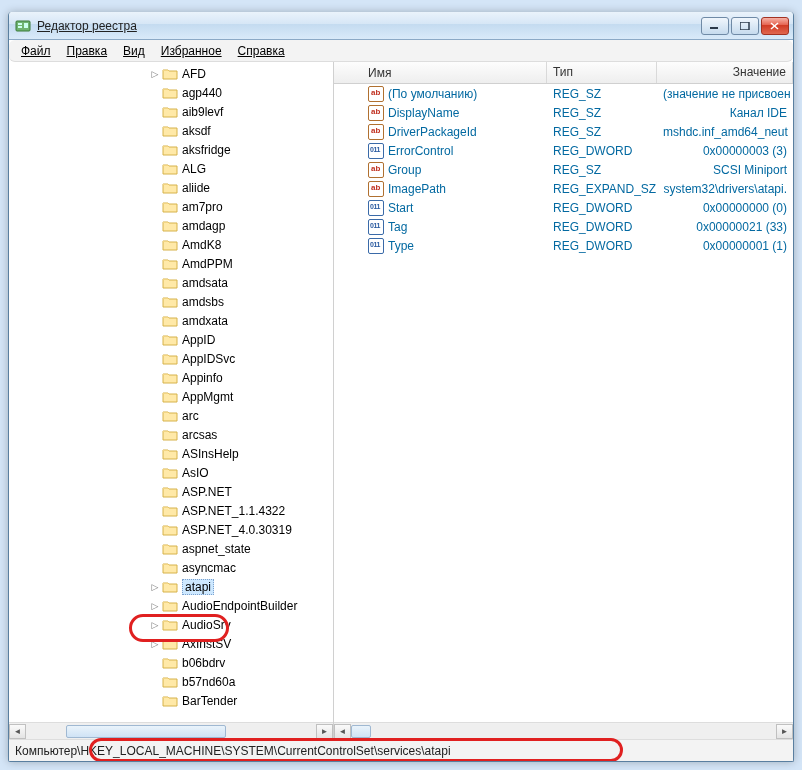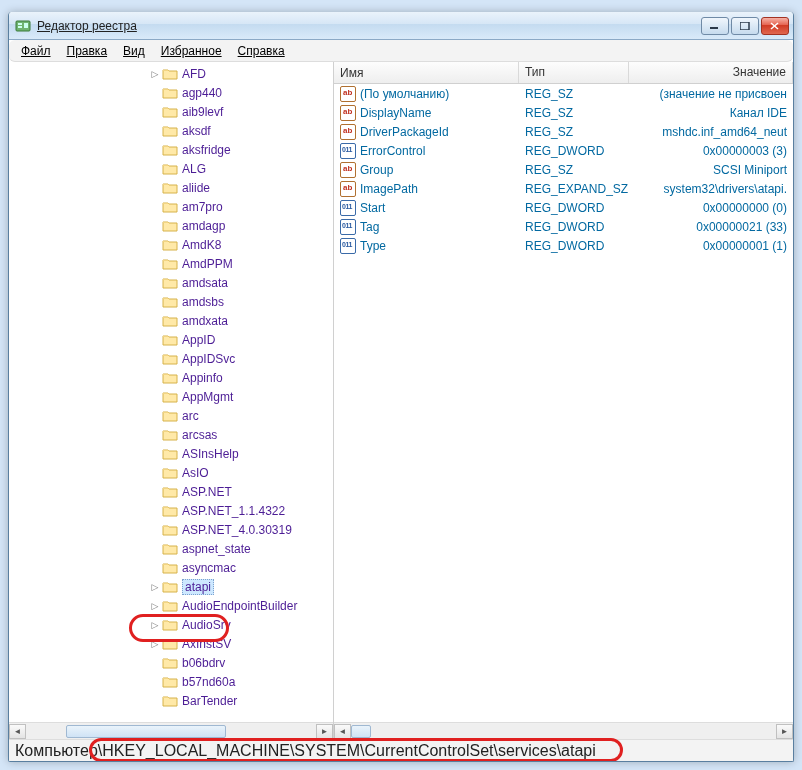--- a/index.html
+++ b/index.html
@@ -91,21 +91,21 @@
     display: inline-flex; align-items: center; justify-content: center;
     color: #7a7a7a; font-size: 9px;
     margin-right: 1px;
     flex-shrink: 0;
   }
   .folder-icon {
     width: 16px; height: 14px;
     margin-right: 4px;
     flex-shrink: 0;
   }
-  .tree-label { color: #4c1d95; }
+  .tree-label { color: #000000; }
   .tree-row.selected .tree-label {
     background: #cde8ff;
     border: 1px dotted #7da2ce;
     padding: 0 2px;
   }
   .highlight-oval {
     position: absolute;
     border: 3px solid #e02020;
     border-radius: 14px;
     pointer-events: none;
@@ -181,32 +181,32 @@
   .h-scroll .thumb.tree-thumb { position: absolute; left: 40px; width: 160px; height: 13px; top:1px;
     background: linear-gradient(#eaf3fb,#cfe3f5); border: 1px solid #9fb8d2; border-radius: 2px; }
   .h-scroll .thumb.list-thumb { position: absolute; left: 0; width: 20px; height: 13px; top:1px;
     background: linear-gradient(#eaf3fb,#cfe3f5); border: 1px solid #9fb8d2; border-radius: 2px; }
   .statusbar {
     height: 22px;
     background: #f3f3f3;
     border-top: 1px solid #ddd;
     display: flex; align-items: center;
     padding: 0 6px;
-    font-size: 16px;
+    font-size: 12px;
     color: #222;
     position: relative;
   }
   .status-highlight {
     position: absolute;
     border: 3px solid #e02020;
     border-radius: 12px;
     left: 80px; right: 170px; top: -2px; height: 24px;
     pointer-events: none;
   }
-  .c-name { width: 185px; display: flex; align-items: center; }
+  .c-name { width: 185px; display: flex; align-items: center; margin-left: 28px; }
   .c-type { width: 110px; }
   .c-val { flex: 1; text-align: right; }
 </style>
 </head>
 <body>
 
 <div class="window">
 
   <div class="titlebar">
     <span class="app-icon">

